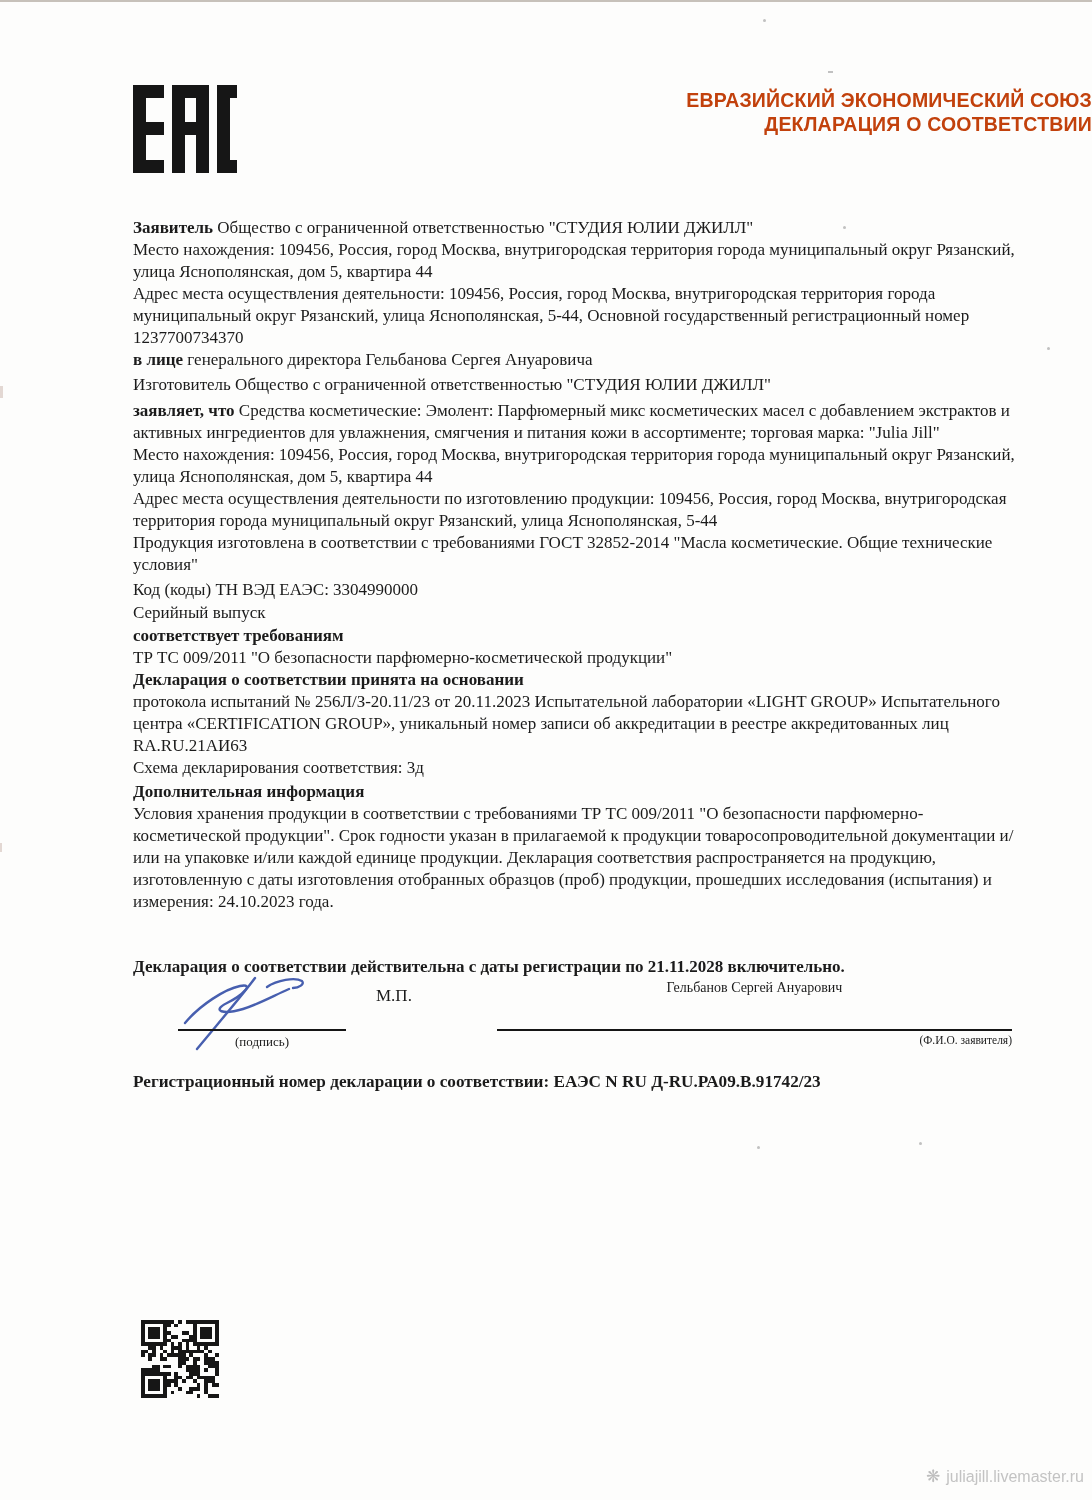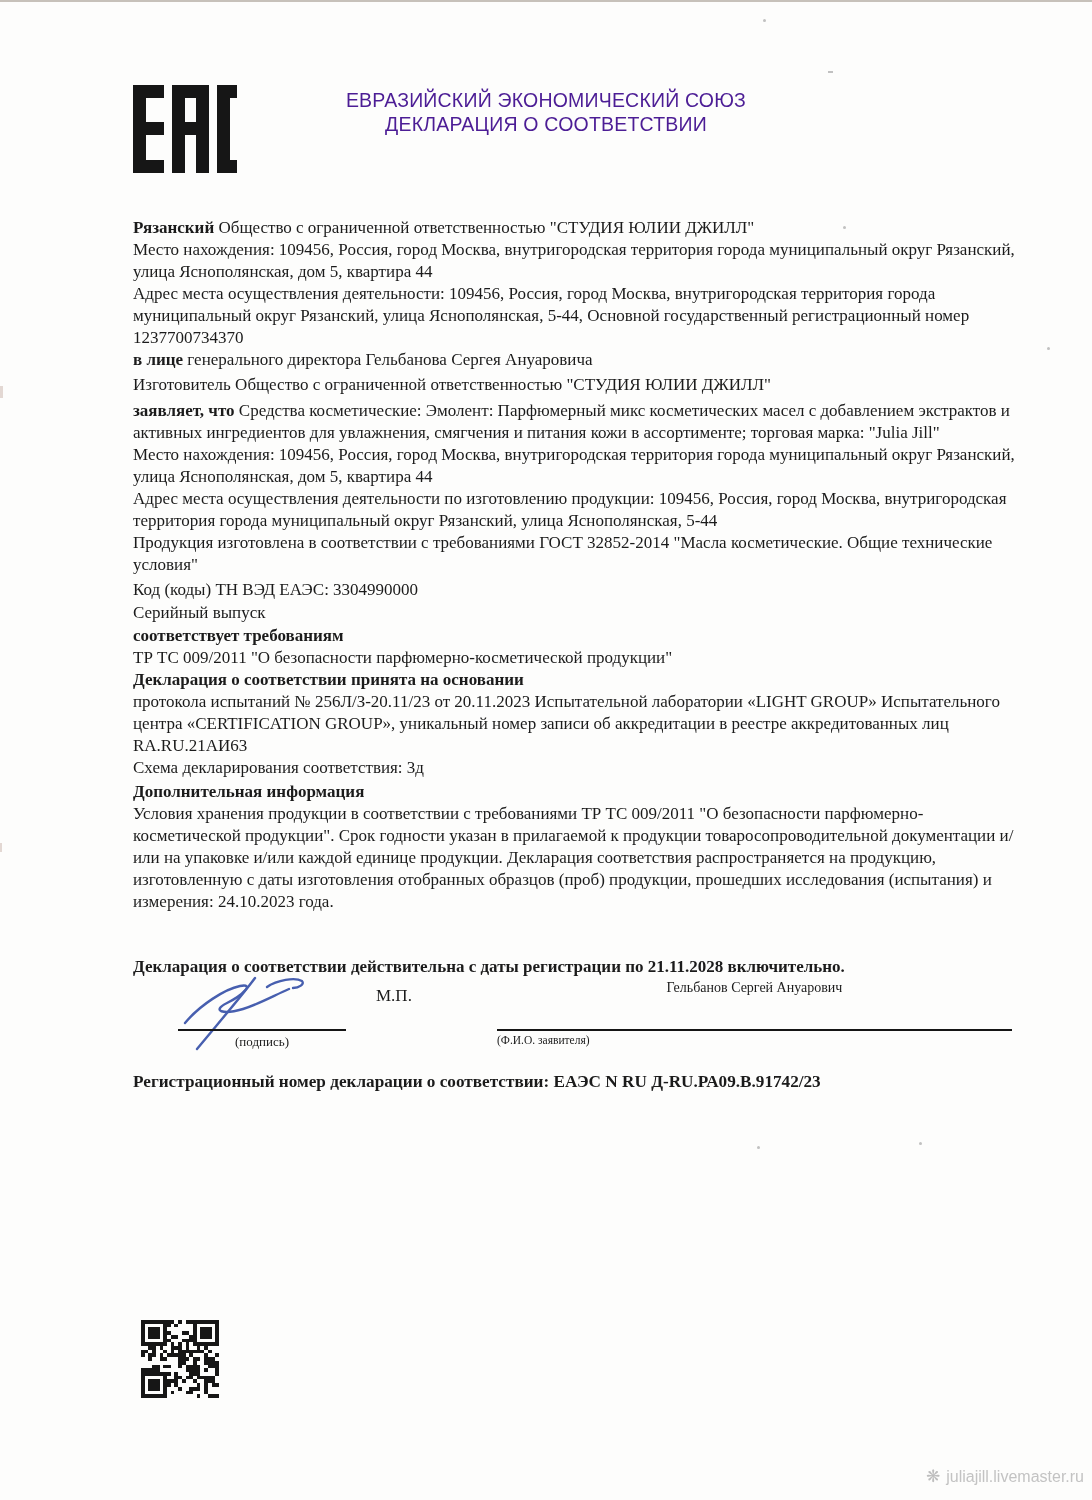--- a/index.html
+++ b/index.html
@@ -14,41 +14,41 @@
   }
   
   .top-scan-line{position:absolute;top:0;left:0;right:0;height:2px;background:#b9b1a9;opacity:.8;}
   .edge-dash{position:absolute;background:#cdb9b0;opacity:.55;}
   .speck{position:absolute;width:3px;height:3px;background:#8f8f8f;border-radius:50%;opacity:.55;}
 
   
   .eac-logo{position:absolute;left:133px;top:85px;width:104px;height:88px;}
   .title-block{
     position:absolute;top:88px;left:0;width:100%;
-    text-align:center;
+    text-align:right;
     font-family:"Liberation Sans","DejaVu Sans",sans-serif;
-    font-weight:normal;font-size:19.5px;line-height:24px;color:#4c1d95;
+    font-weight:bold;font-size:19.5px;line-height:24px;color:#c2410c;
     letter-spacing:.2px;
   }
 
   
   .content{position:absolute;left:133px;top:217px;width:882px;}
   .t{font-size:17px;line-height:22px;margin:0;}
   .t b{font-weight:bold;}
   .mt3{margin-top:3px;} .mt4{margin-top:4px;} .mt1{margin-top:1px;} .mt2{margin-top:2px;}
   .validity{margin-top:43px;font-weight:bold;}
 
   
   .sig-area{position:relative;height:50px;margin-top:0;}
   .sig-fio{position:absolute;left:364px;top:0;width:515px;text-align:center;font-size:14px;line-height:20px;}
   .sig-mp{position:absolute;left:243px;top:8px;font-size:17px;}
   .sig-line-left{position:absolute;left:45px;top:51px;width:168px;height:2px;background:#151515;}
   .sig-line-right{position:absolute;left:364px;top:51px;width:515px;height:2px;background:#151515;}
   .sig-cap-left{position:absolute;left:45px;top:56px;width:168px;text-align:center;font-size:13px;}
-  .sig-cap-right{position:absolute;left:364px;top:56px;width:515px;text-align:left;font-size:11.5px;}
+  .sig-cap-right{position:absolute;left:364px;top:56px;width:515px;text-align:right;font-size:11.5px;}
   .sig-scribble{position:absolute;left:22px;top:-13px;width:200px;height:92px;}
 
   .reg-line{margin-top:43px;font-weight:bold;font-size:17.2px;}
   .reg-date{margin-top:7px;font-weight:bold;font-size:17.2px;}
 
   
   .qr{position:absolute;left:141px;top:1320px;width:78px;height:78px;}
   .watermark{
     position:absolute;right:8px;bottom:13px;
     font-family:"Liberation Sans","DejaVu Sans",sans-serif;
@@ -91,21 +91,21 @@
     </g>
   </svg>
 
   <div class="title-block">
     <div>ЕВРАЗИЙСКИЙ ЭКОНОМИЧЕСКИЙ СОЮЗ</div>
     <div>ДЕКЛАРАЦИЯ О СООТВЕТСТВИИ</div>
   </div>
 
   <div class="content">
 
-    <p class="t"><b>Рязанский</b> <span>Общество с ограниченной ответственностью "СТУДИЯ ЮЛИИ ДЖИЛЛ"</span></p>
+    <p class="t"><b>Заявитель</b> <span>Общество с ограниченной ответственностью "СТУДИЯ ЮЛИИ ДЖИЛЛ"</span></p>
     <p class="t">Место нахождения: 109456, Россия, город Москва, внутригородская территория города муниципальный округ Рязанский, улица Яснополянская, дом 5, квартира 44</p>
     <p class="t">Адрес места осуществления деятельности: 109456, Россия, город Москва, внутригородская территория города муниципальный округ Рязанский, улица Яснополянская, 5-44, Основной государственный регистрационный номер 1237700734370</p>
     <p class="t"><b>в лице</b> <span>генерального директора Гельбанова Сергея Ануаровича</span></p>
 
     <p class="t mt3">Изготовитель Общество с ограниченной ответственностью "СТУДИЯ ЮЛИИ ДЖИЛЛ"</p>
 
     <p class="t mt4"><b>заявляет, что</b> <span>Средства косметические: Эмолент: Парфюмерный микс косметических масел с добавлением экстрактов и активных ингредиентов для увлажнения, смягчения и питания кожи в ассортименте; торговая марка: "Julia Jill"</span></p>
     <p class="t">Место нахождения: 109456, Россия, город Москва, внутригородская территория города муниципальный округ Рязанский, улица Яснополянская, дом 5, квартира 44</p>
     <p class="t">Адрес места осуществления деятельности по изготовлению продукции: 109456, Россия, город Москва, внутригородская территория города муниципальный округ Рязанский, улица Яснополянская, 5-44</p>
     <p class="t">Продукция изготовлена в соответствии с требованиями ГОСТ 32852-2014 "Масла косметические. Общие технические условия"</p>

